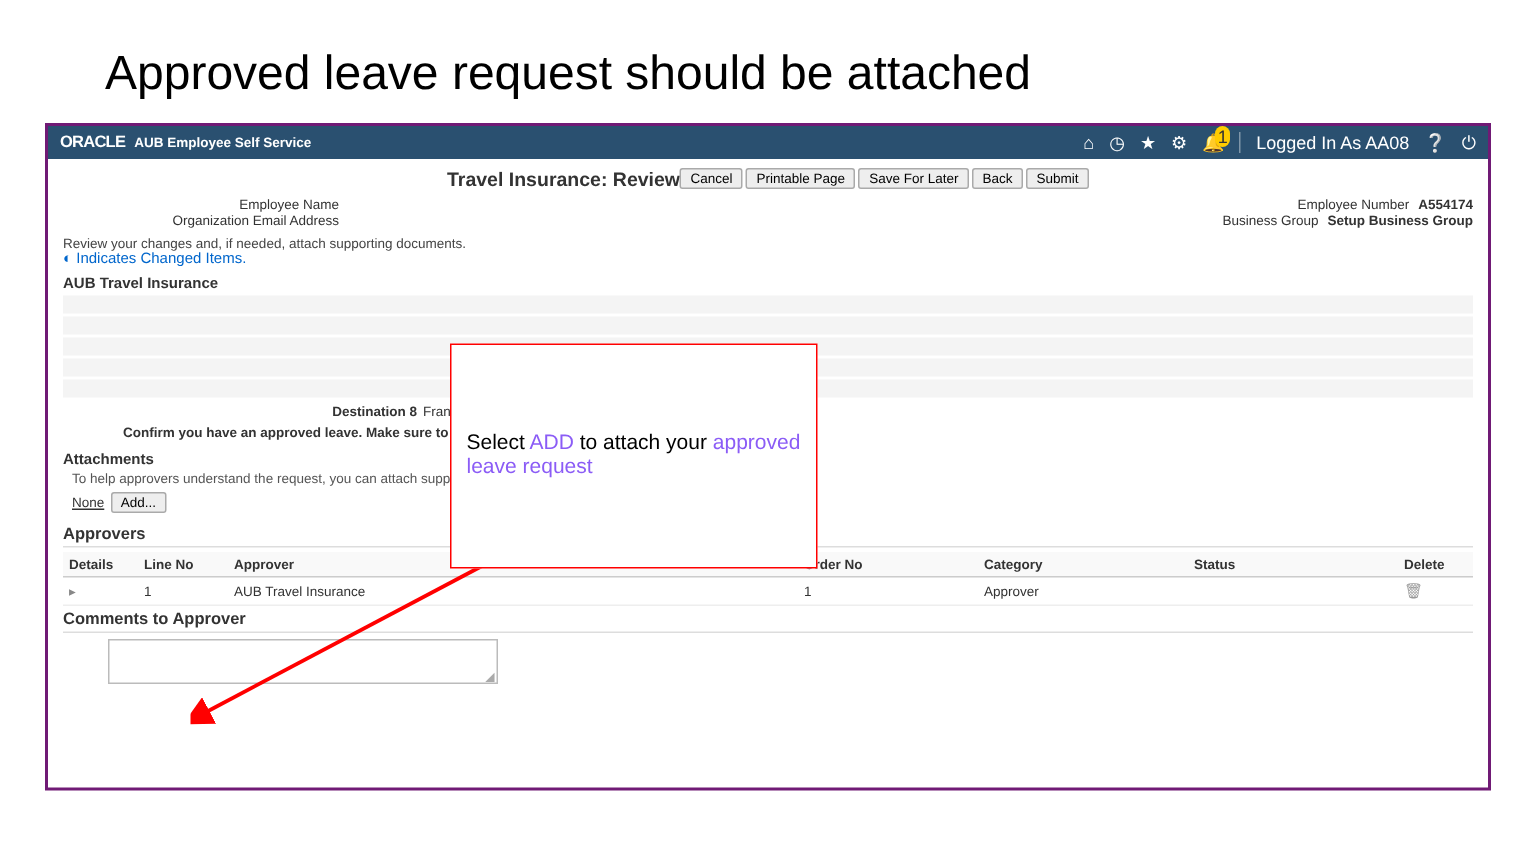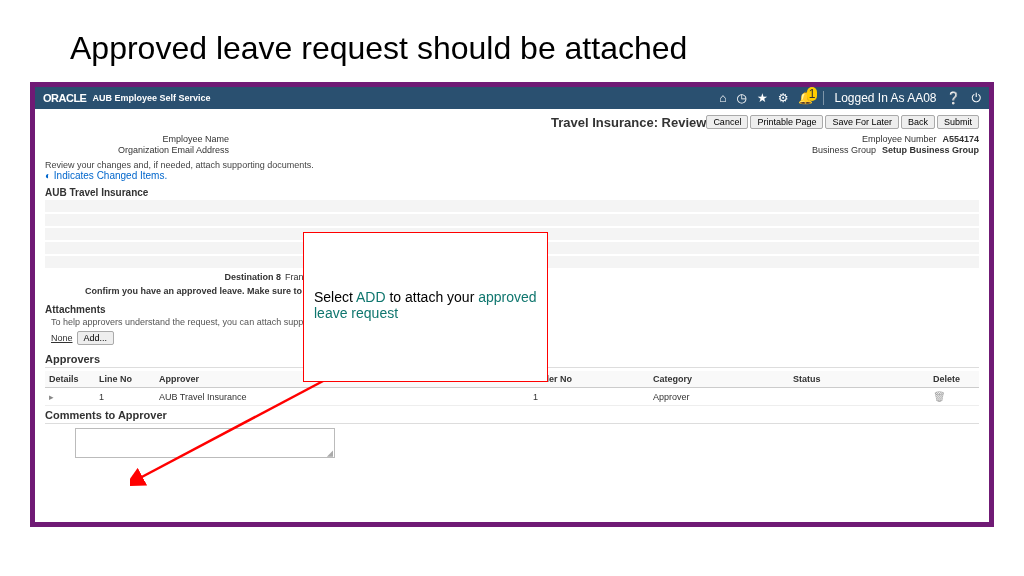--- a/index.html
+++ b/index.html
@@ -1,28 +1,28 @@
 <!DOCTYPE html>
 <html><head>
 <meta charset="utf-8">
 <style>
 * { box-sizing: border-box; margin: 0; padding: 0; }
 body { font-family: Arial, sans-serif; background: #fff; width: 1024px; height: 576px; overflow: hidden; position: relative; }
 .slide-title { font-size: 32px; font-weight: 400; padding: 30px 0 15px 70px; color: #000; }
-.app-frame { margin: 0 30px; border: 5px solid #701a75; height: 445px; overflow: hidden; position: relative; background: #fff; }
+.app-frame { margin: 0 30px; border: 2px solid #701a75; height: 445px; overflow: hidden; position: relative; background: #fff; }
 .oracle-header { background: #2a5070; color: #fff; display: flex; align-items: center; height: 22px; padding: 0 8px; font-size: 10px; }
 .oracle-logo { font-weight: bold; font-size: 11px; letter-spacing: -0.5px; margin-right: 6px; }
 .oracle-app { font-size: 9px; font-weight: bold; }
 .header-spacer { flex: 1; }
 .header-icons { display: flex; align-items: center; gap: 10px; }
 .header-icons span { font-size: 12px; cursor: pointer; }
 .header-sep { width: 1px; height: 14px; background: rgba(255,255,255,0.4); }
 .logged-in { font-size: 9px; }
 .content { padding: 6px 10px; font-size: 10px; color: #333; }
-.page-row { display: flex; justify-content: flex-end; align-items: flex-start; margin-bottom: 4px; }
+.page-row { display: flex; justify-content: center; align-items: flex-start; margin-bottom: 4px; }
 .page-title { font-weight: bold; font-size: 13px; color: #333; }
 .btn-group { display: flex; gap: 2px; }
 .btn { background: #eee; border: 1px solid #aaa; border-radius: 2px; padding: 1px 6px; font-size: 9px; cursor: pointer; }
 .emp-info { display: flex; gap: 30px; margin-bottom: 4px; }
 .emp-col { flex: 1; }
 .emp-row { display: flex; font-size: 9px; color: #333; margin-bottom: 1px; align-items: center; }
 .emp-label { text-align: right; width: 190px; padding-right: 6px; }
 .emp-val { font-weight: bold; }
 .instr { font-size: 9px; color: #444; }
 .indicates { font-size: 10px; color: #06c; margin-bottom: 6px; }
@@ -41,21 +41,21 @@
 .add-btn { background: #eee; border: 1px solid #aaa; border-radius: 2px; padding: 1px 6px; font-size: 9px; cursor: pointer; }
 .approver-table { width: 100%; font-size: 9px; border-collapse: collapse; margin-bottom: 3px; }
 .approver-table th { text-align: left; font-weight: bold; padding: 3px 4px; border-bottom: 1px solid #ccc; background: #f9f9f9; }
 .approver-table td { padding: 3px 4px; border-bottom: 1px solid #eee; }
 .expander { color: #888; margin-right: 3px; }
 .add-adhoc { font-size: 9px; font-weight: bold; margin: 3px 0 8px 4px; cursor: pointer; }
 .add-adhoc::before { content: "▸ "; color: #888; font-weight: normal; }
 .comment-box { border: 1px solid #bbb; width: 260px; height: 30px; margin-left: 30px; margin-top: 4px; position: relative; }
 .comment-box::after { content: "◢"; position: absolute; right: 2px; bottom: -1px; font-size: 8px; color: #aaa; transform: scaleX(-1) rotate(90deg); }
 .callout { position: absolute; left: 268px; top: 145px; width: 245px; height: 150px; border: 1.5px solid red; background: #fff; z-index: 10; padding: 56px 10px 10px 10px; font-size: 14px; }
-.callout .red { color: #0f766e; }
+.callout .red { color: #8b5cf6; }
 .arrow-svg { position: absolute; left: 95px; top: 285px; z-index: 9; pointer-events: none; }
 .del-icon { color: #999; font-size: 10px; }
 .bell { position: relative; }
 .bell-badge { position: absolute; top: -4px; right: -4px; background: #ffcc00; color: #333; font-size: 7px; border-radius: 6px; padding: 0 2px; }
 </style>
 </head>
 <body>
 
 <div class="slide-title">Approved leave request should be attached</div>
 

